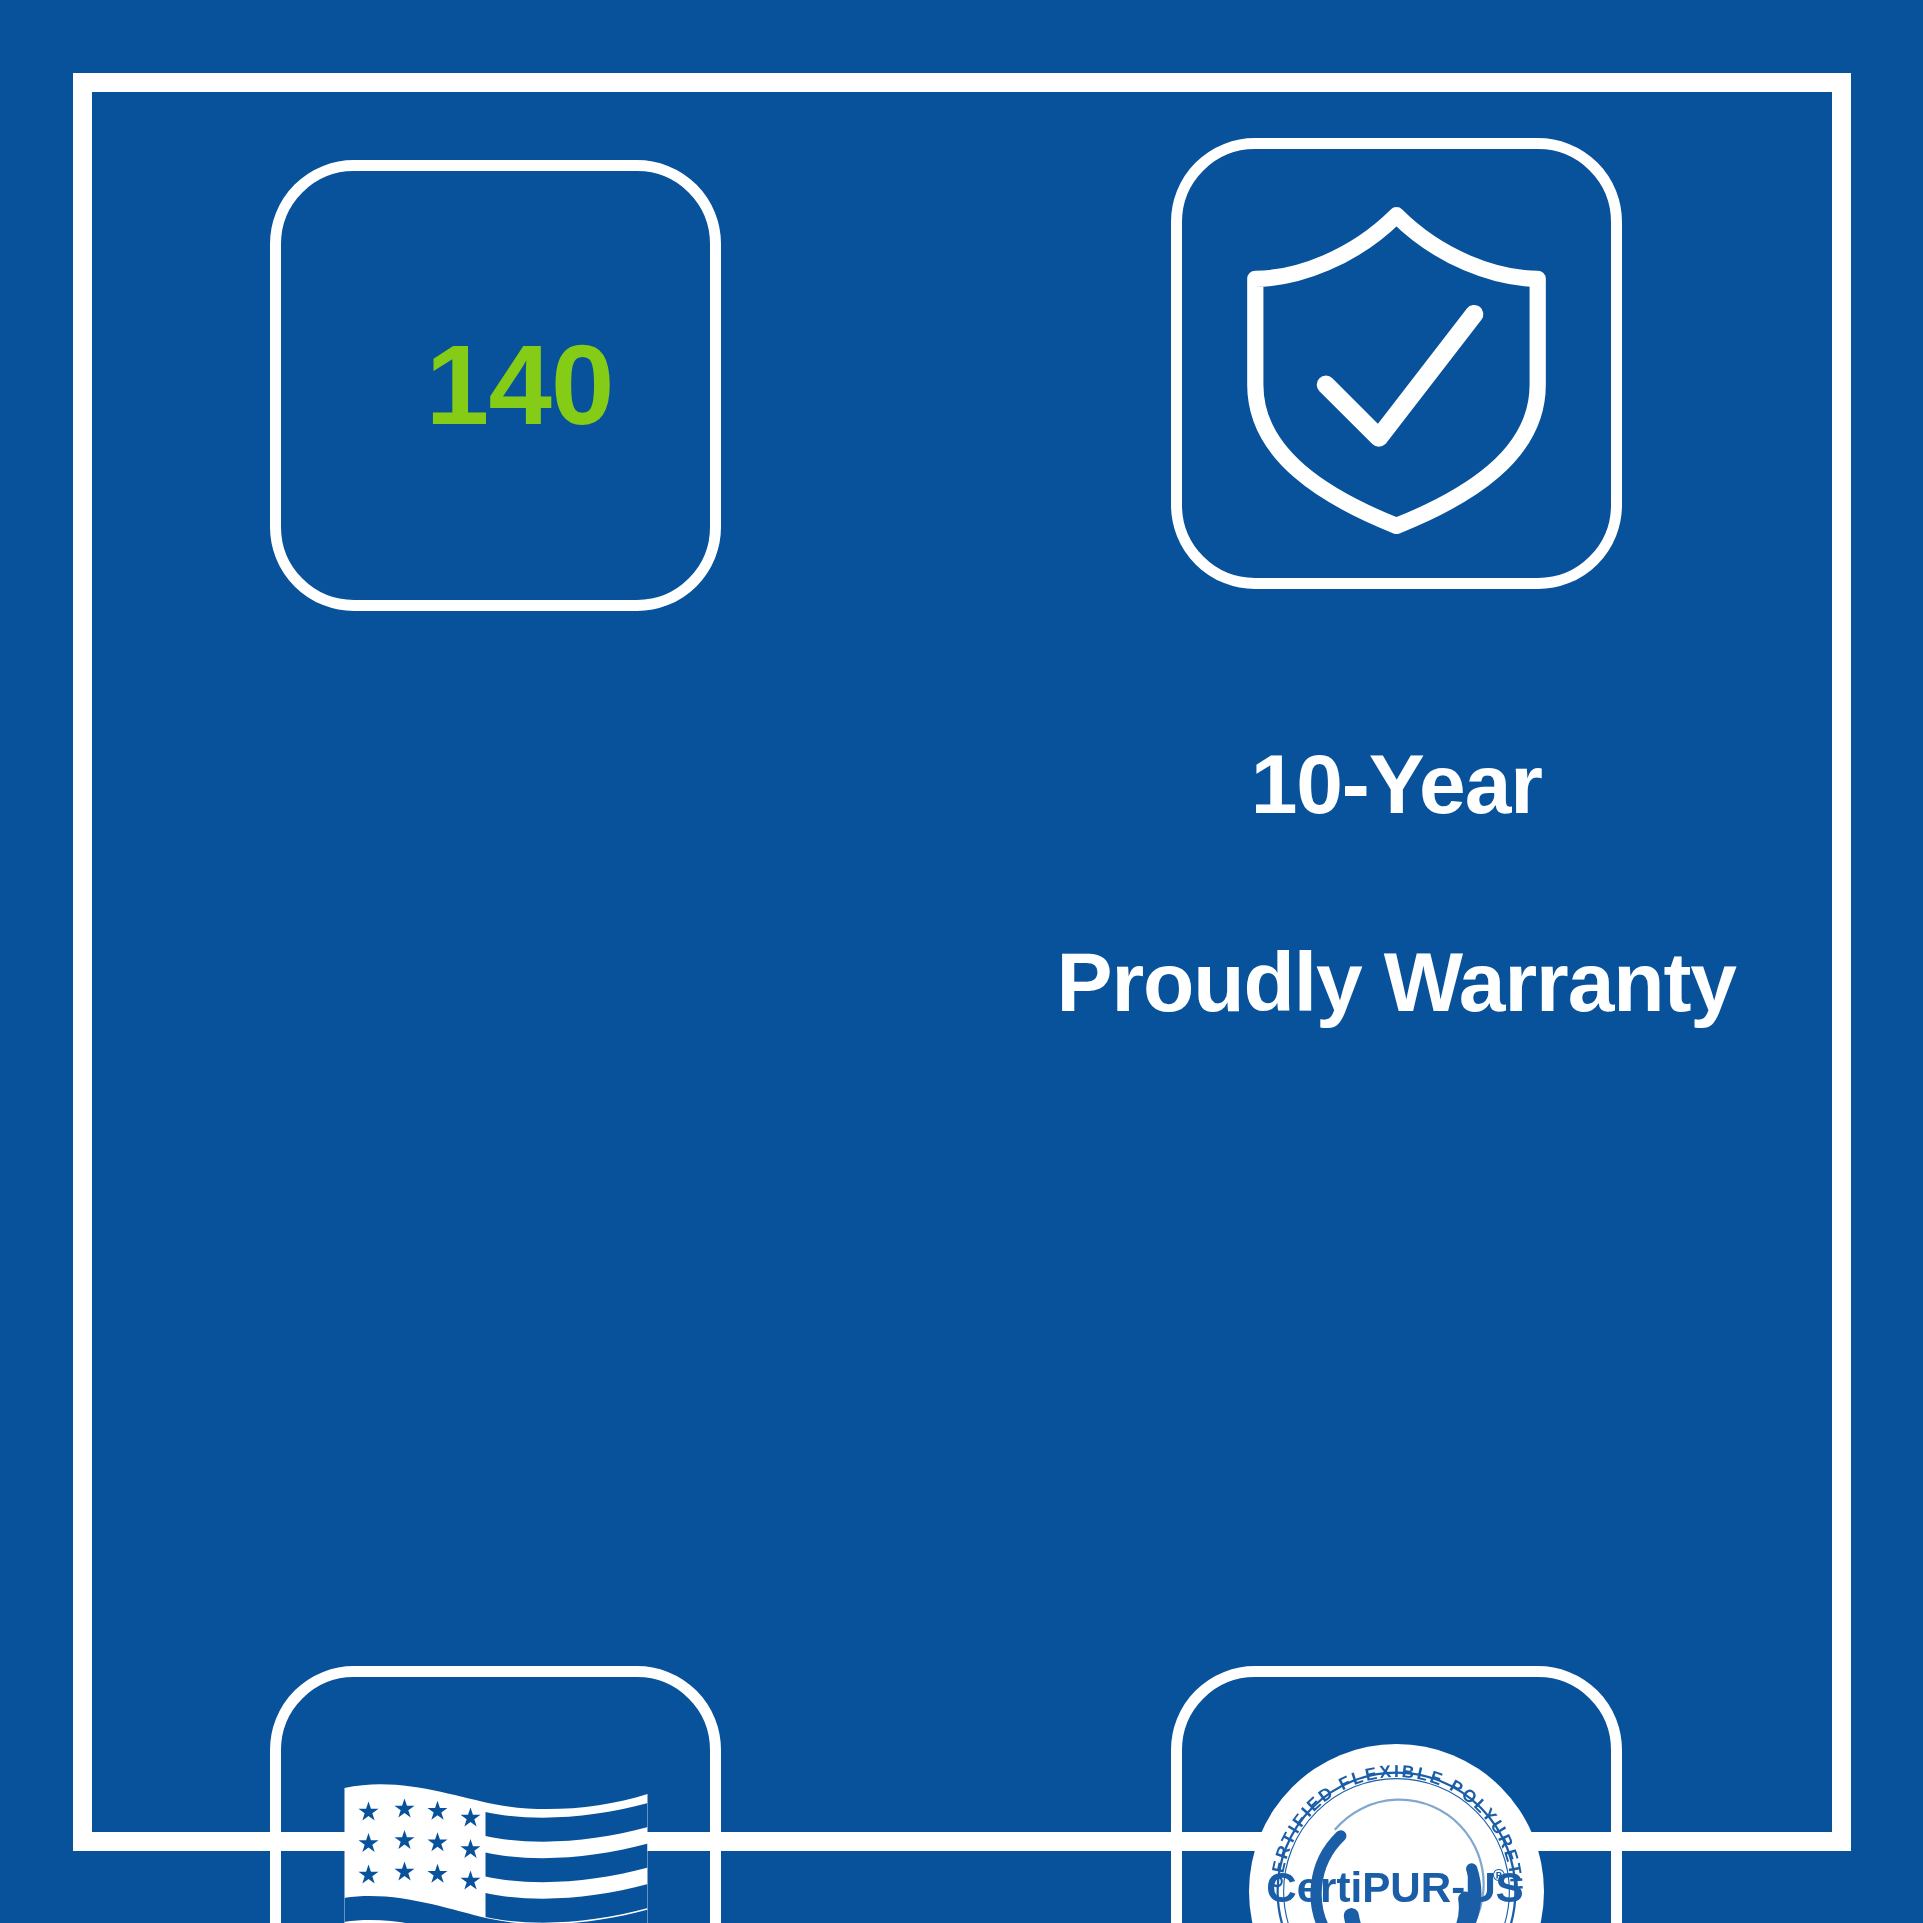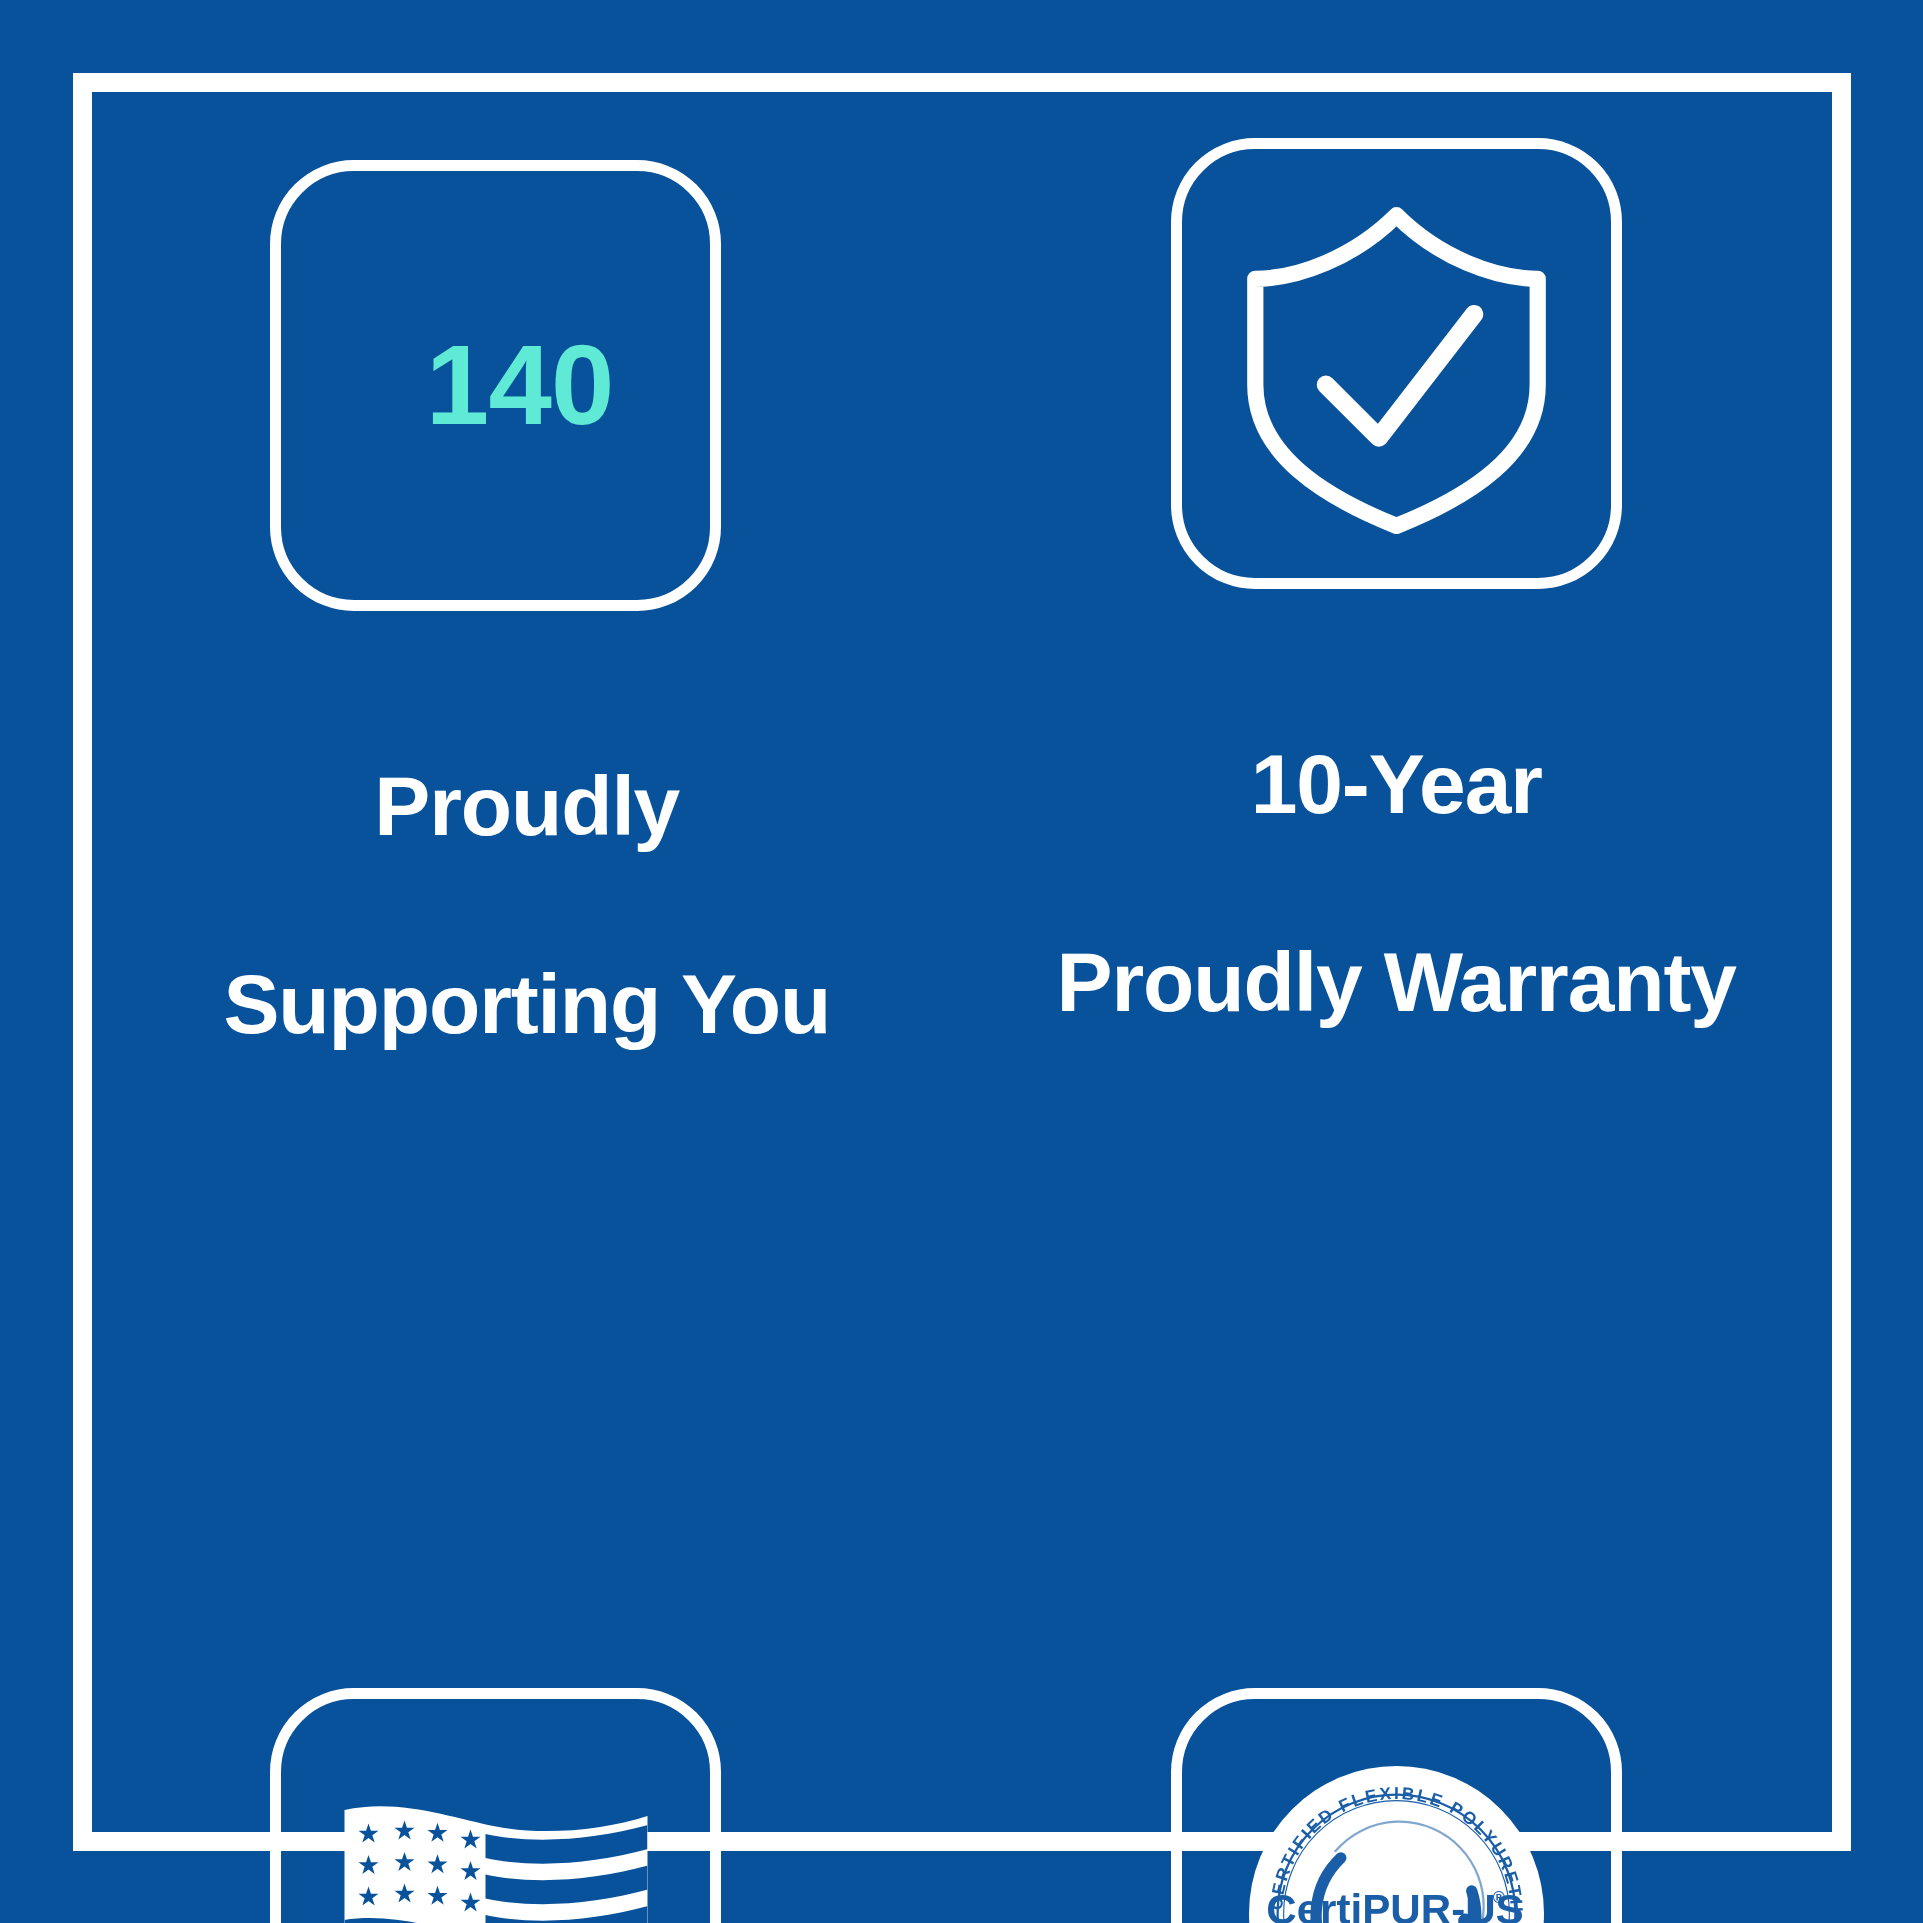--- a/index.html
+++ b/index.html
@@ -60,21 +60,21 @@
     display: flex;
     align-items: center;
     justify-content: center;
     flex: 0 0 auto;
   }
   .tile-shift-left  { margin-left: -62px; }
   .tile-shift-right { margin-left: 0px; }
 
   
   .years-block {
-    color: #5eead4;
+    color: #84cc16;
     text-align: right;
     font-weight: 700;
     font-size: 114px;
     line-height: 1.02;
     letter-spacing: -0.8px;
     margin-left: 48px;
   }
 
   
   .caption {
@@ -99,24 +99,20 @@
 
   <div class="frame"></div>
 
   <div class="grid">
 
     <div class="cell cell-tl">
       <div class="tile tile-shift-left">
         <div class="years-block">
           <span class="cap-line">140</span>
         </div>
-      </div>
-      <div class="caption">
-        <span class="cap-line">Proudly</span>
-        <span class="cap-line">Supporting You</span>
       </div>
     </div>
 
     <div class="cell cell-tr">
       <div class="tile tile-shift-right">
         <svg width="353" height="353" viewBox="0 0 100 100" aria-hidden="true">
           <path d="M50 8
                    C 38 20, 22 26, 10 26
                    L 10 56
                    C 10 76, 30 88, 50 96

